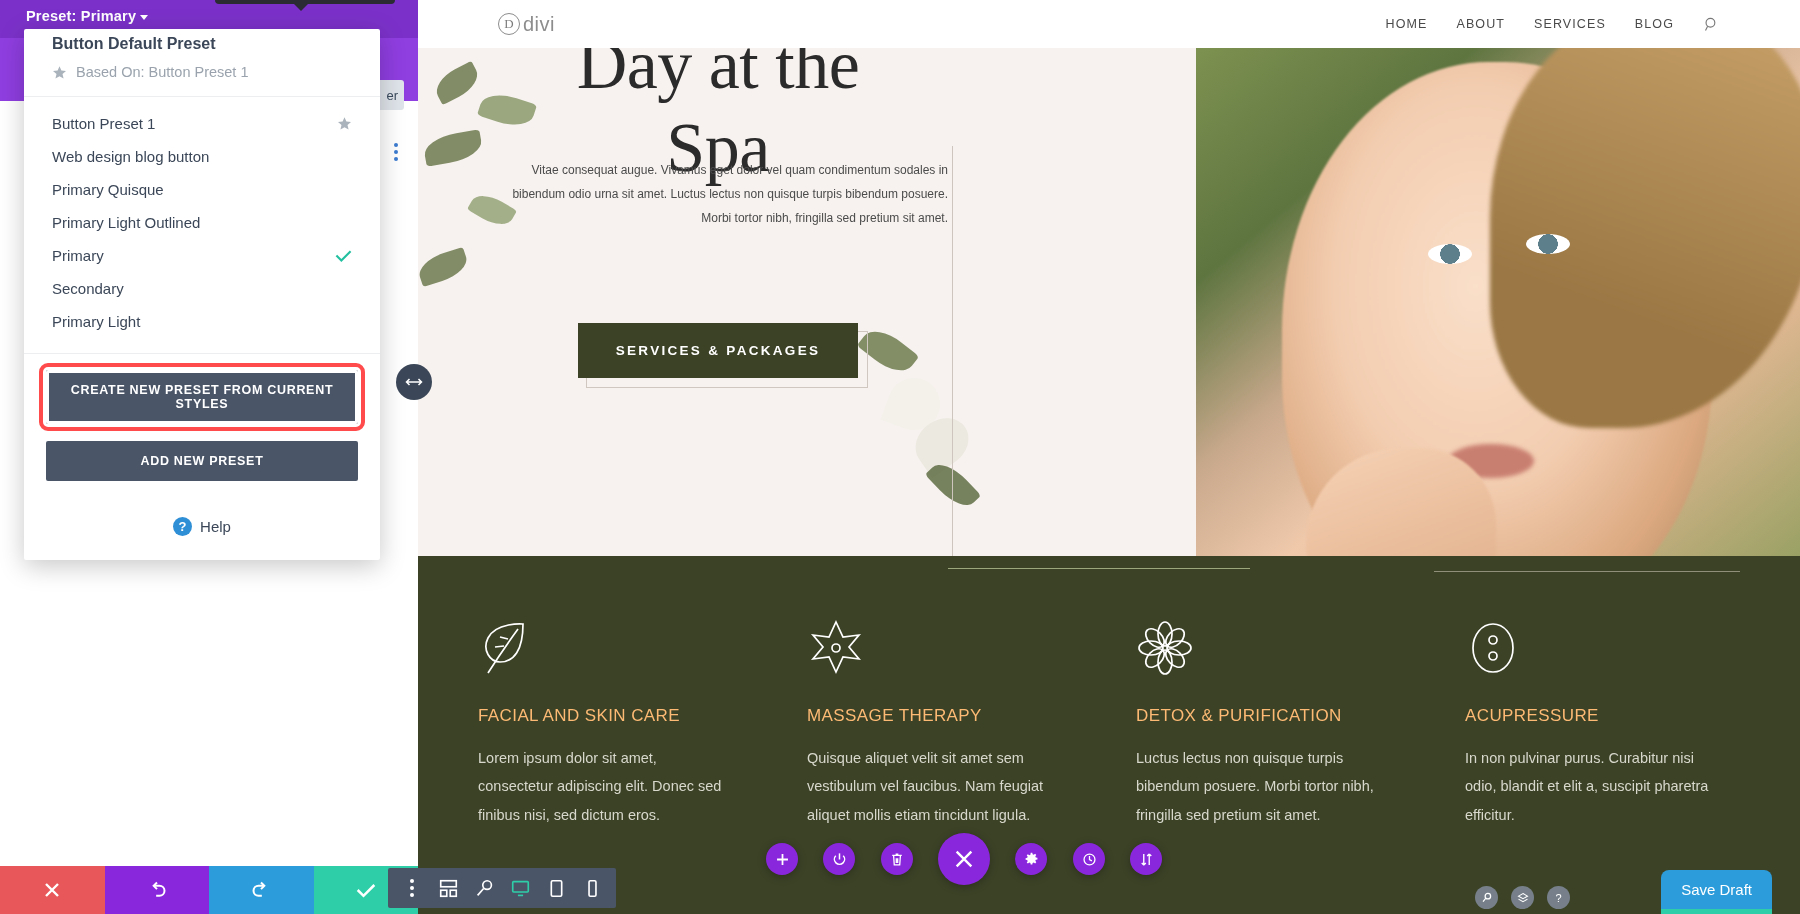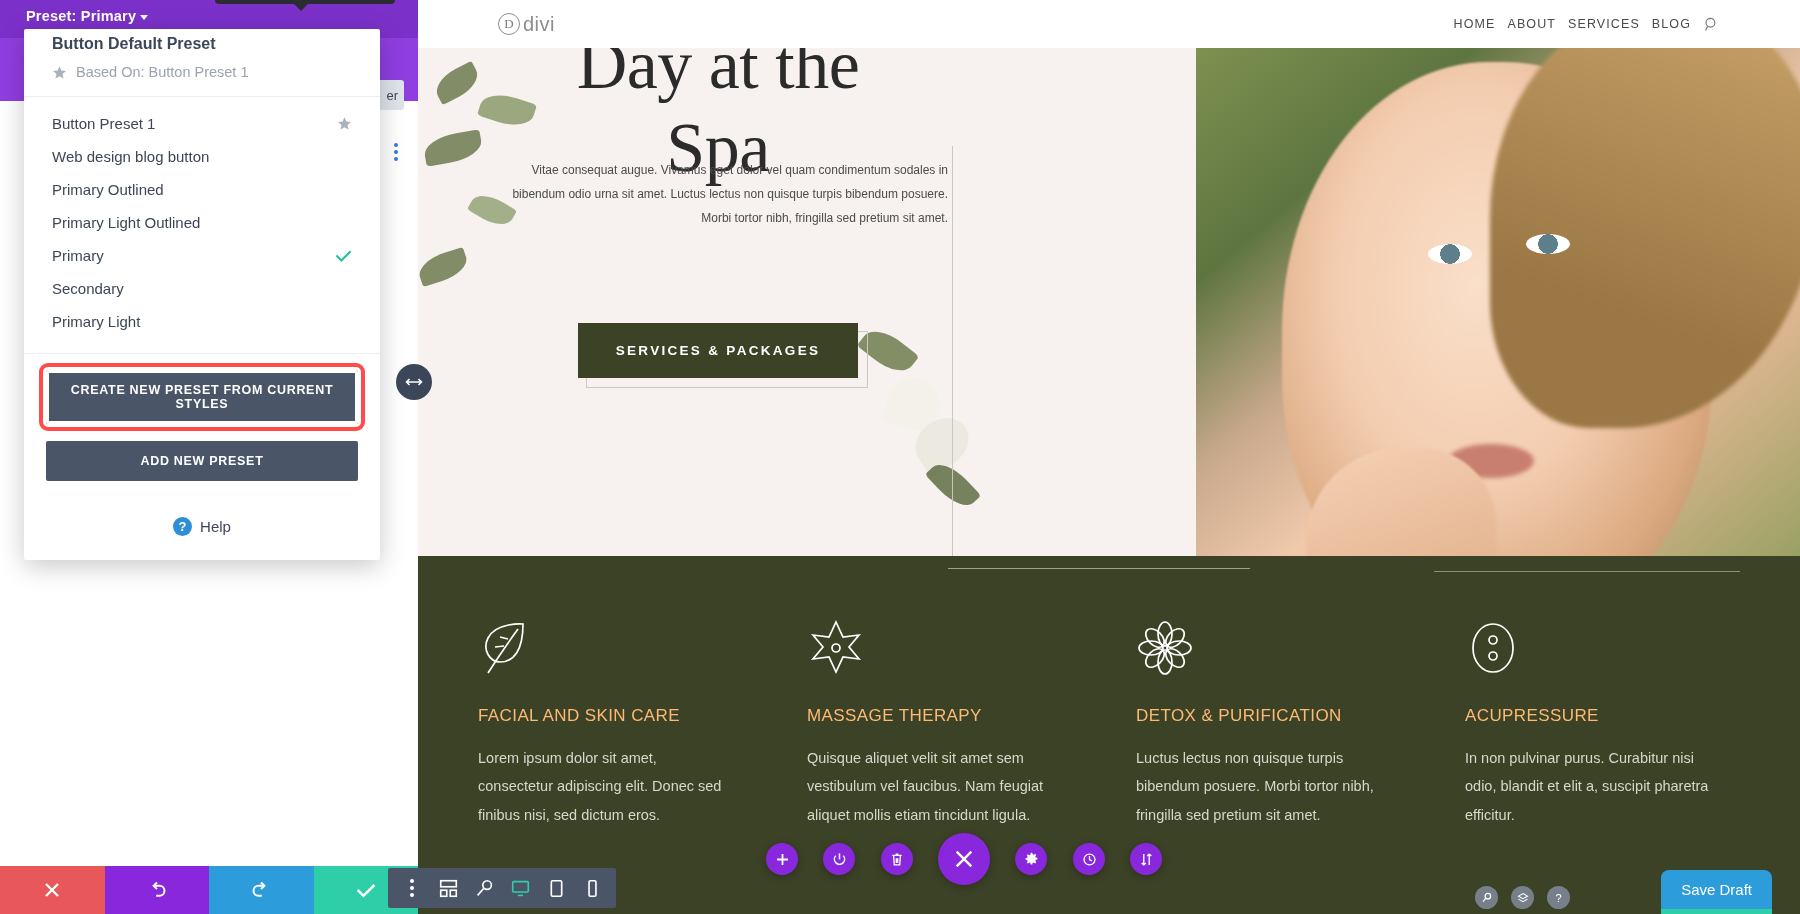--- a/index.html
+++ b/index.html
@@ -24,21 +24,21 @@
   .logo { display: flex; align-items: center; gap: 3px; }
   .logo-mark {
     width: 22px; height: 22px; border: 1.4px solid #8d8d8d; border-radius: 50%;
     display: flex; align-items: center; justify-content: center;
     font-family: "Liberation Serif", serif; font-size: 13px; color: #7c7c7c;
   }
   .logo-text {
     font-size: 20px; color: #8d8d8d; letter-spacing: .5px;
     font-family: "Liberation Sans", sans-serif; font-weight: 300;
   }
-  .site-nav { margin-left: auto; display: flex; align-items: center; gap: 12px; }
+  .site-nav { margin-left: auto; display: flex; align-items: center; gap: 29px; }
   .site-nav a {
     font-size: 12.5px; letter-spacing: 1.1px; color: #4a4a4a;
     text-decoration: none; font-weight: 400;
   }
   .nav-search { width: 17px; height: 17px; opacity: .75; }
 
   
   .hero { position: absolute; left:0; top: 48px; width: 100%; height: 508px; background: #f7f2ef; }
   .hero-left { position: absolute; left: 0; top: 0; width: 600px; height: 100%; }
   .hero-title {
@@ -401,21 +401,21 @@
         <div class="dd-item">
           <span class="nm">Button Preset 1</span>
           <svg class="star star-sel" viewBox="0 0 24 24">
               <path d="M12 2l3 6.9 7.4.6-5.6 4.9 1.7 7.3L12 17.8 5.5 21.7l1.7-7.3L1.6 9.5 9 8.9z"></path>
             </svg>
         </div>
         <div class="dd-item">
           <span class="nm">Web design blog button</span>
         </div>
         <div class="dd-item">
-          <span class="nm">Primary Outlined</span>
+          <span class="nm">Primary Quisque</span>
         </div>
         <div class="dd-item">
           <span class="nm">Primary Light Outlined</span>
         </div>
         <div class="dd-item">
           <span class="nm">Primary</span>
           <svg class="check" viewBox="0 0 24 18" fill="none" stroke="#23c0a0" stroke-width="3">
               <path d="M2 9l7 7L22 3"></path>
             </svg>
         </div>

